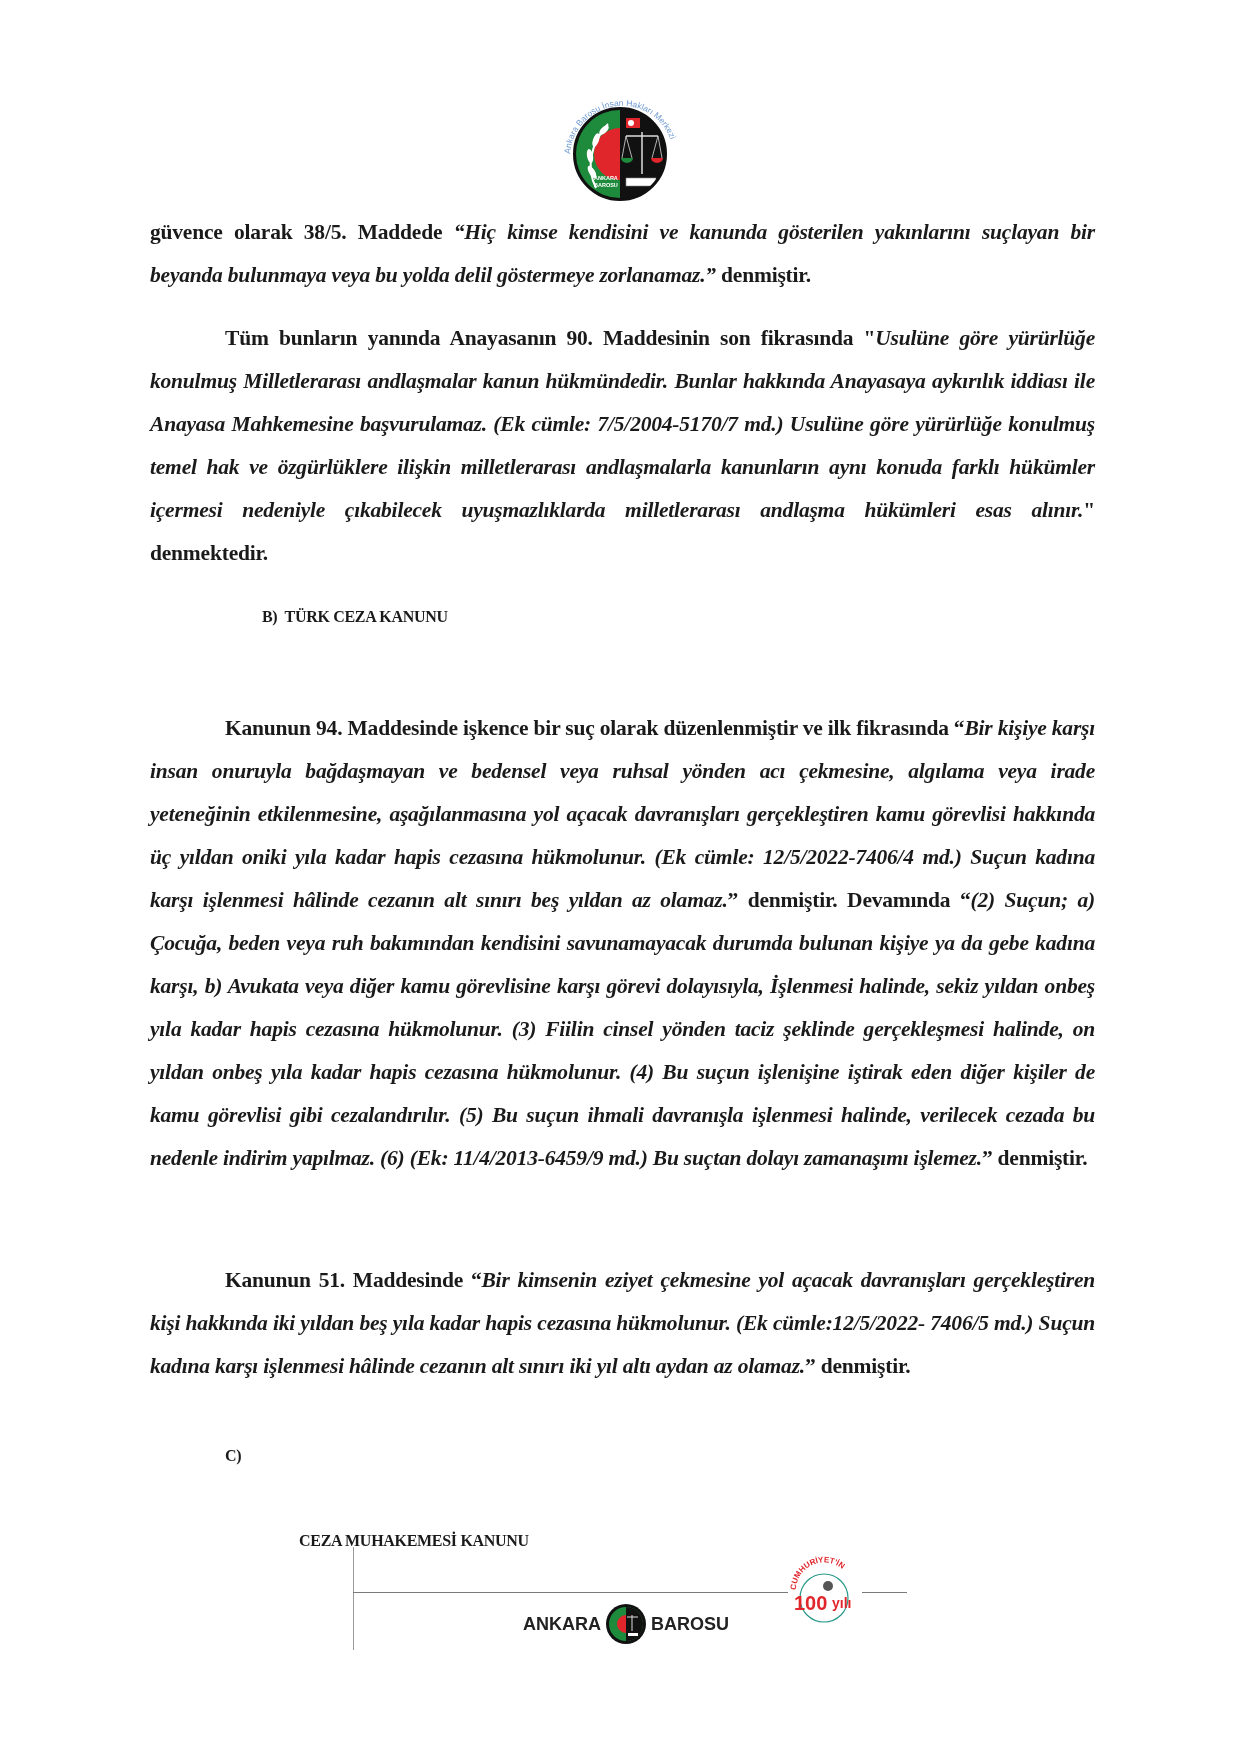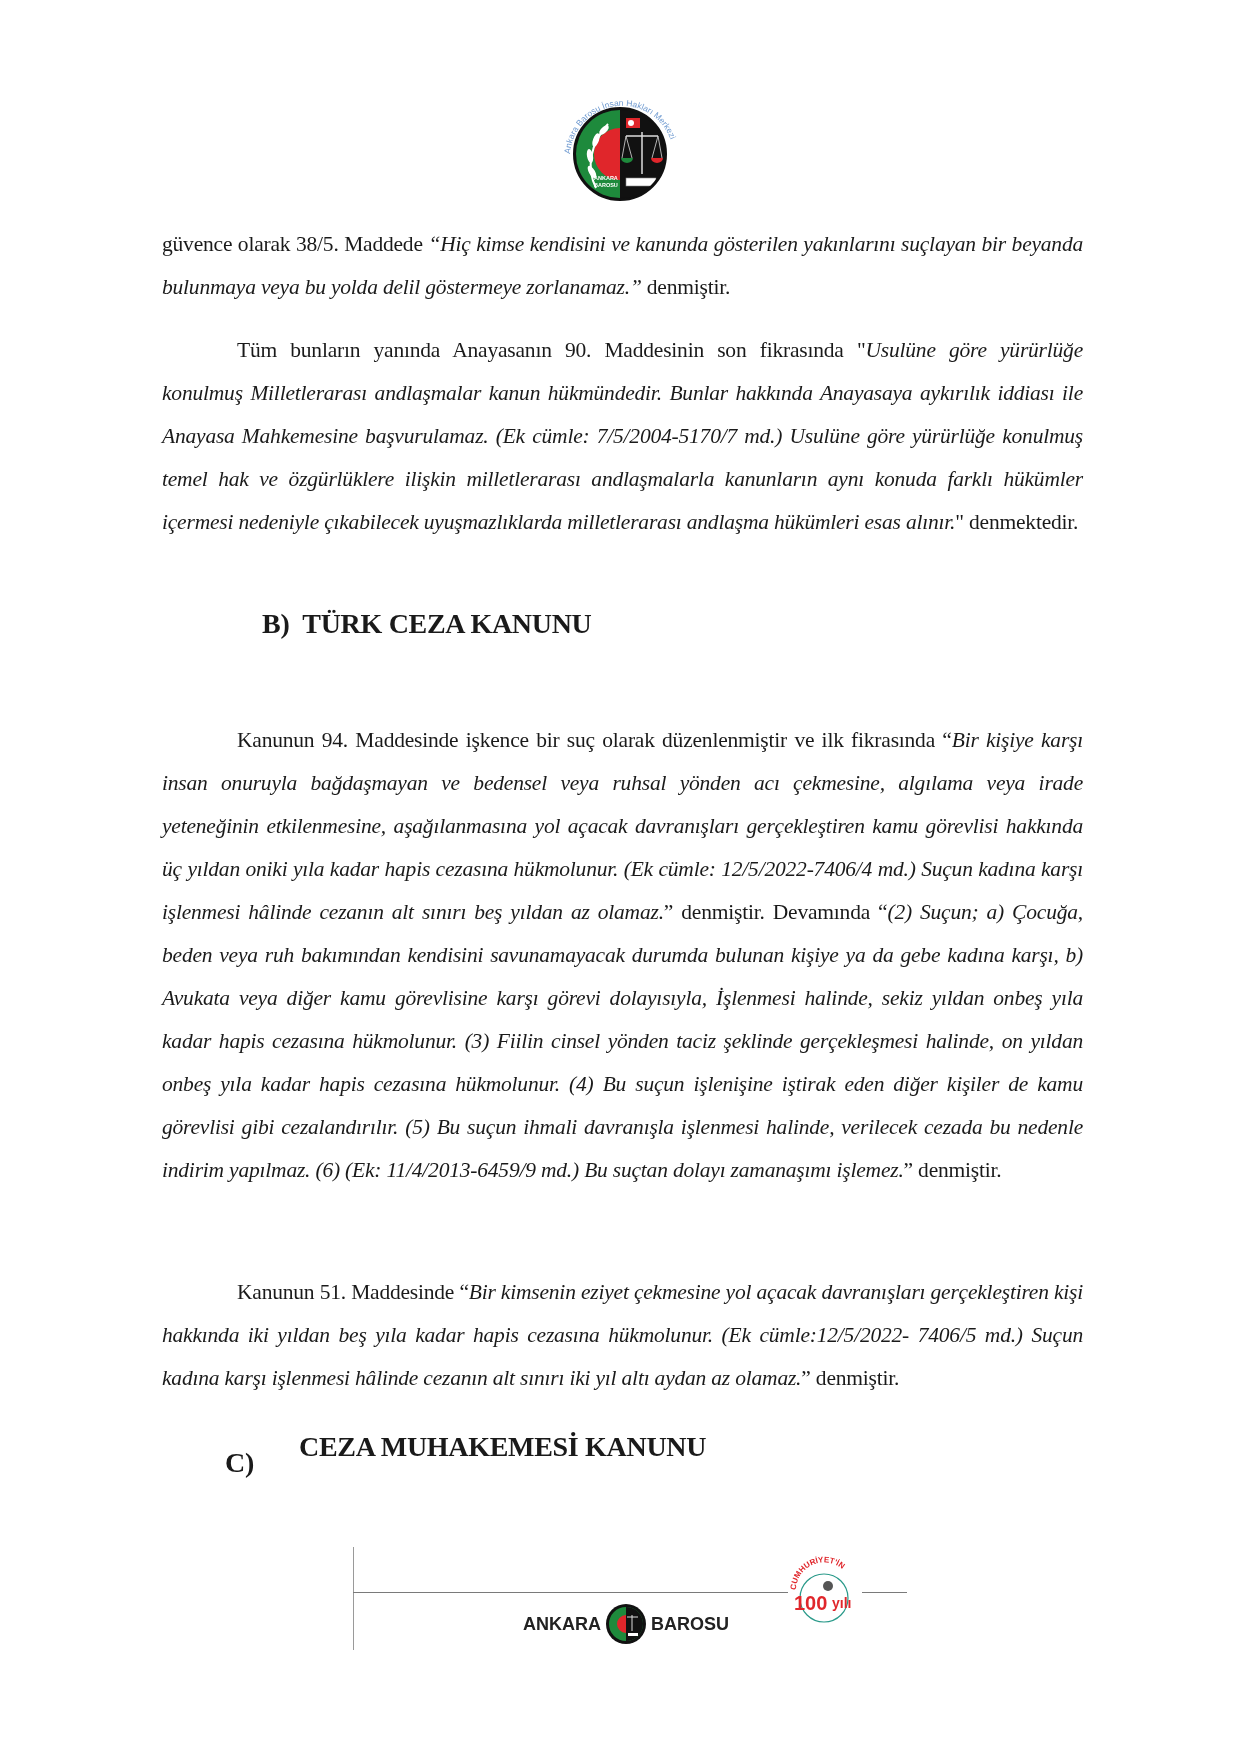--- a/index.html
+++ b/index.html
@@ -1,24 +1,24 @@
 <!DOCTYPE html>
 <html><head>
 <meta charset="utf-8">
 <style>
   html, body { margin: 0; padding: 0; background: #ffffff; }
   body { width: 1241px; height: 1754px; position: relative; overflow: hidden;
          font-family: "Liberation Serif", "DejaVu Serif", serif; color: #1a1a1a; }
   .logo-top { position: absolute; left: 556px; top: 84px; width: 128px; height: 128px; }
   .body-text { position: absolute; left: 150px; width: 945px; font-size: 21.5px; line-height: 43px;
                text-align: justify; letter-spacing: -0.2px; }
-  .para { margin: 12px; text-align: justify; }
+  .para { margin: 0; text-align: justify; font-weight: bold; }
   .para.indent { text-indent: 75px; }
   .para i { font-style: italic; }
-  .heading { position: absolute; font-weight: bold; font-size: 28px; letter-spacing: -0.3px; }
+  .heading { position: absolute; font-weight: bold; font-size: 16px; letter-spacing: -0.3px; }
   .footer-vline { position: absolute; left: 353px; top: 1547px; width: 1px; height: 103px; background: #9a9a9a; }
   .footer-hline1 { position: absolute; left: 353px; top: 1592px; width: 435px; height: 1px; background: #7a7a7a; }
   .footer-hline2 { position: absolute; left: 862px; top: 1592px; width: 45px; height: 1px; background: #7a7a7a; }
   .footer-brand { position: absolute; left: 523px; top: 1603px; height: 42px; display: flex; align-items: center; gap: 4px;
                   font-family: "Liberation Sans", "DejaVu Sans", sans-serif; font-weight: bold; font-size: 18px; color: #222; }
   .footer-brand .mini-logo { width: 42px; height: 42px; }
   .centenary { position: absolute; left: 784px; top: 1556px; width: 80px; height: 72px; }
 </style>
 </head>
 <body>
@@ -73,21 +73,21 @@
 
 <div class="body-text" style="top: 707px;">
   <p class="para indent"><span>Kanunun 94. Maddesinde işkence bir suç olarak düzenlenmiştir ve ilk fikrasında “</span><i>Bir kişiye karşı insan onuruyla bağdaşmayan ve bedensel veya ruhsal yönden acı çekmesine, algılama veya irade yeteneğinin etkilenmesine, aşağılanmasına yol açacak davranışları gerçekleştiren kamu görevlisi hakkında üç yıldan oniki yıla kadar hapis cezasına hükmolunur. (Ek cümle: 12/5/2022-7406/4 md.) Suçun kadına karşı işlenmesi hâlinde cezanın alt sınırı beş yıldan az olamaz.</i><span>” denmiştir. Devamında “</span><i>(2) Suçun; a) Çocuğa, beden veya ruh bakımından kendisini savunamayacak durumda bulunan kişiye ya da gebe kadına karşı, b) Avukata veya diğer kamu görevlisine karşı görevi dolayısıyla, İşlenmesi halinde, sekiz yıldan onbeş yıla kadar hapis cezasına hükmolunur. (3) Fiilin cinsel yönden taciz şeklinde gerçekleşmesi halinde, on yıldan onbeş yıla kadar hapis cezasına hükmolunur. (4) Bu suçun işlenişine iştirak eden diğer kişiler de kamu görevlisi gibi cezalandırılır. (5) Bu suçun ihmali davranışla işlenmesi halinde, verilecek cezada bu nedenle indirim yapılmaz. (6) (Ek: 11/4/2013-6459/9 md.) Bu suçtan dolayı zamanaşımı işlemez.</i><span>” denmiştir.</span></p>
 </div>
 
 <div class="body-text" style="top: 1259px;">
   <p class="para indent"><span>Kanunun 51. Maddesinde “</span><i>Bir kimsenin eziyet çekmesine yol açacak davranışları gerçekleştiren kişi hakkında iki yıldan beş yıla kadar hapis cezasına hükmolunur. (Ek cümle:12/5/2022- 7406/5 md.) Suçun kadına karşı işlenmesi hâlinde cezanın alt sınırı iki yıl altı aydan az olamaz.</i><span>” denmiştir.</span></p>
 </div>
 
 <div class="heading" style="left: 225px; top: 1447px;">C)</div>
-<div class="heading" style="left: 299px; top: 1431px;">CEZA MUHAKEMESİ KANUNU</div>
+<div class="heading" style="left: 299px; top: 1532px;">CEZA MUHAKEMESİ KANUNU</div>
 
 <div class="footer-vline"></div>
 <div class="footer-hline1"></div>
 <div class="footer-hline2"></div>
 
 <div class="footer-brand">
   <span>ANKARA</span>
   <svg class="mini-logo" viewBox="0 0 42 42">
     <circle cx="21" cy="21" r="20" fill="#111"></circle>
     <circle cx="21" cy="21" r="17" fill="#1e8a3c"></circle>

